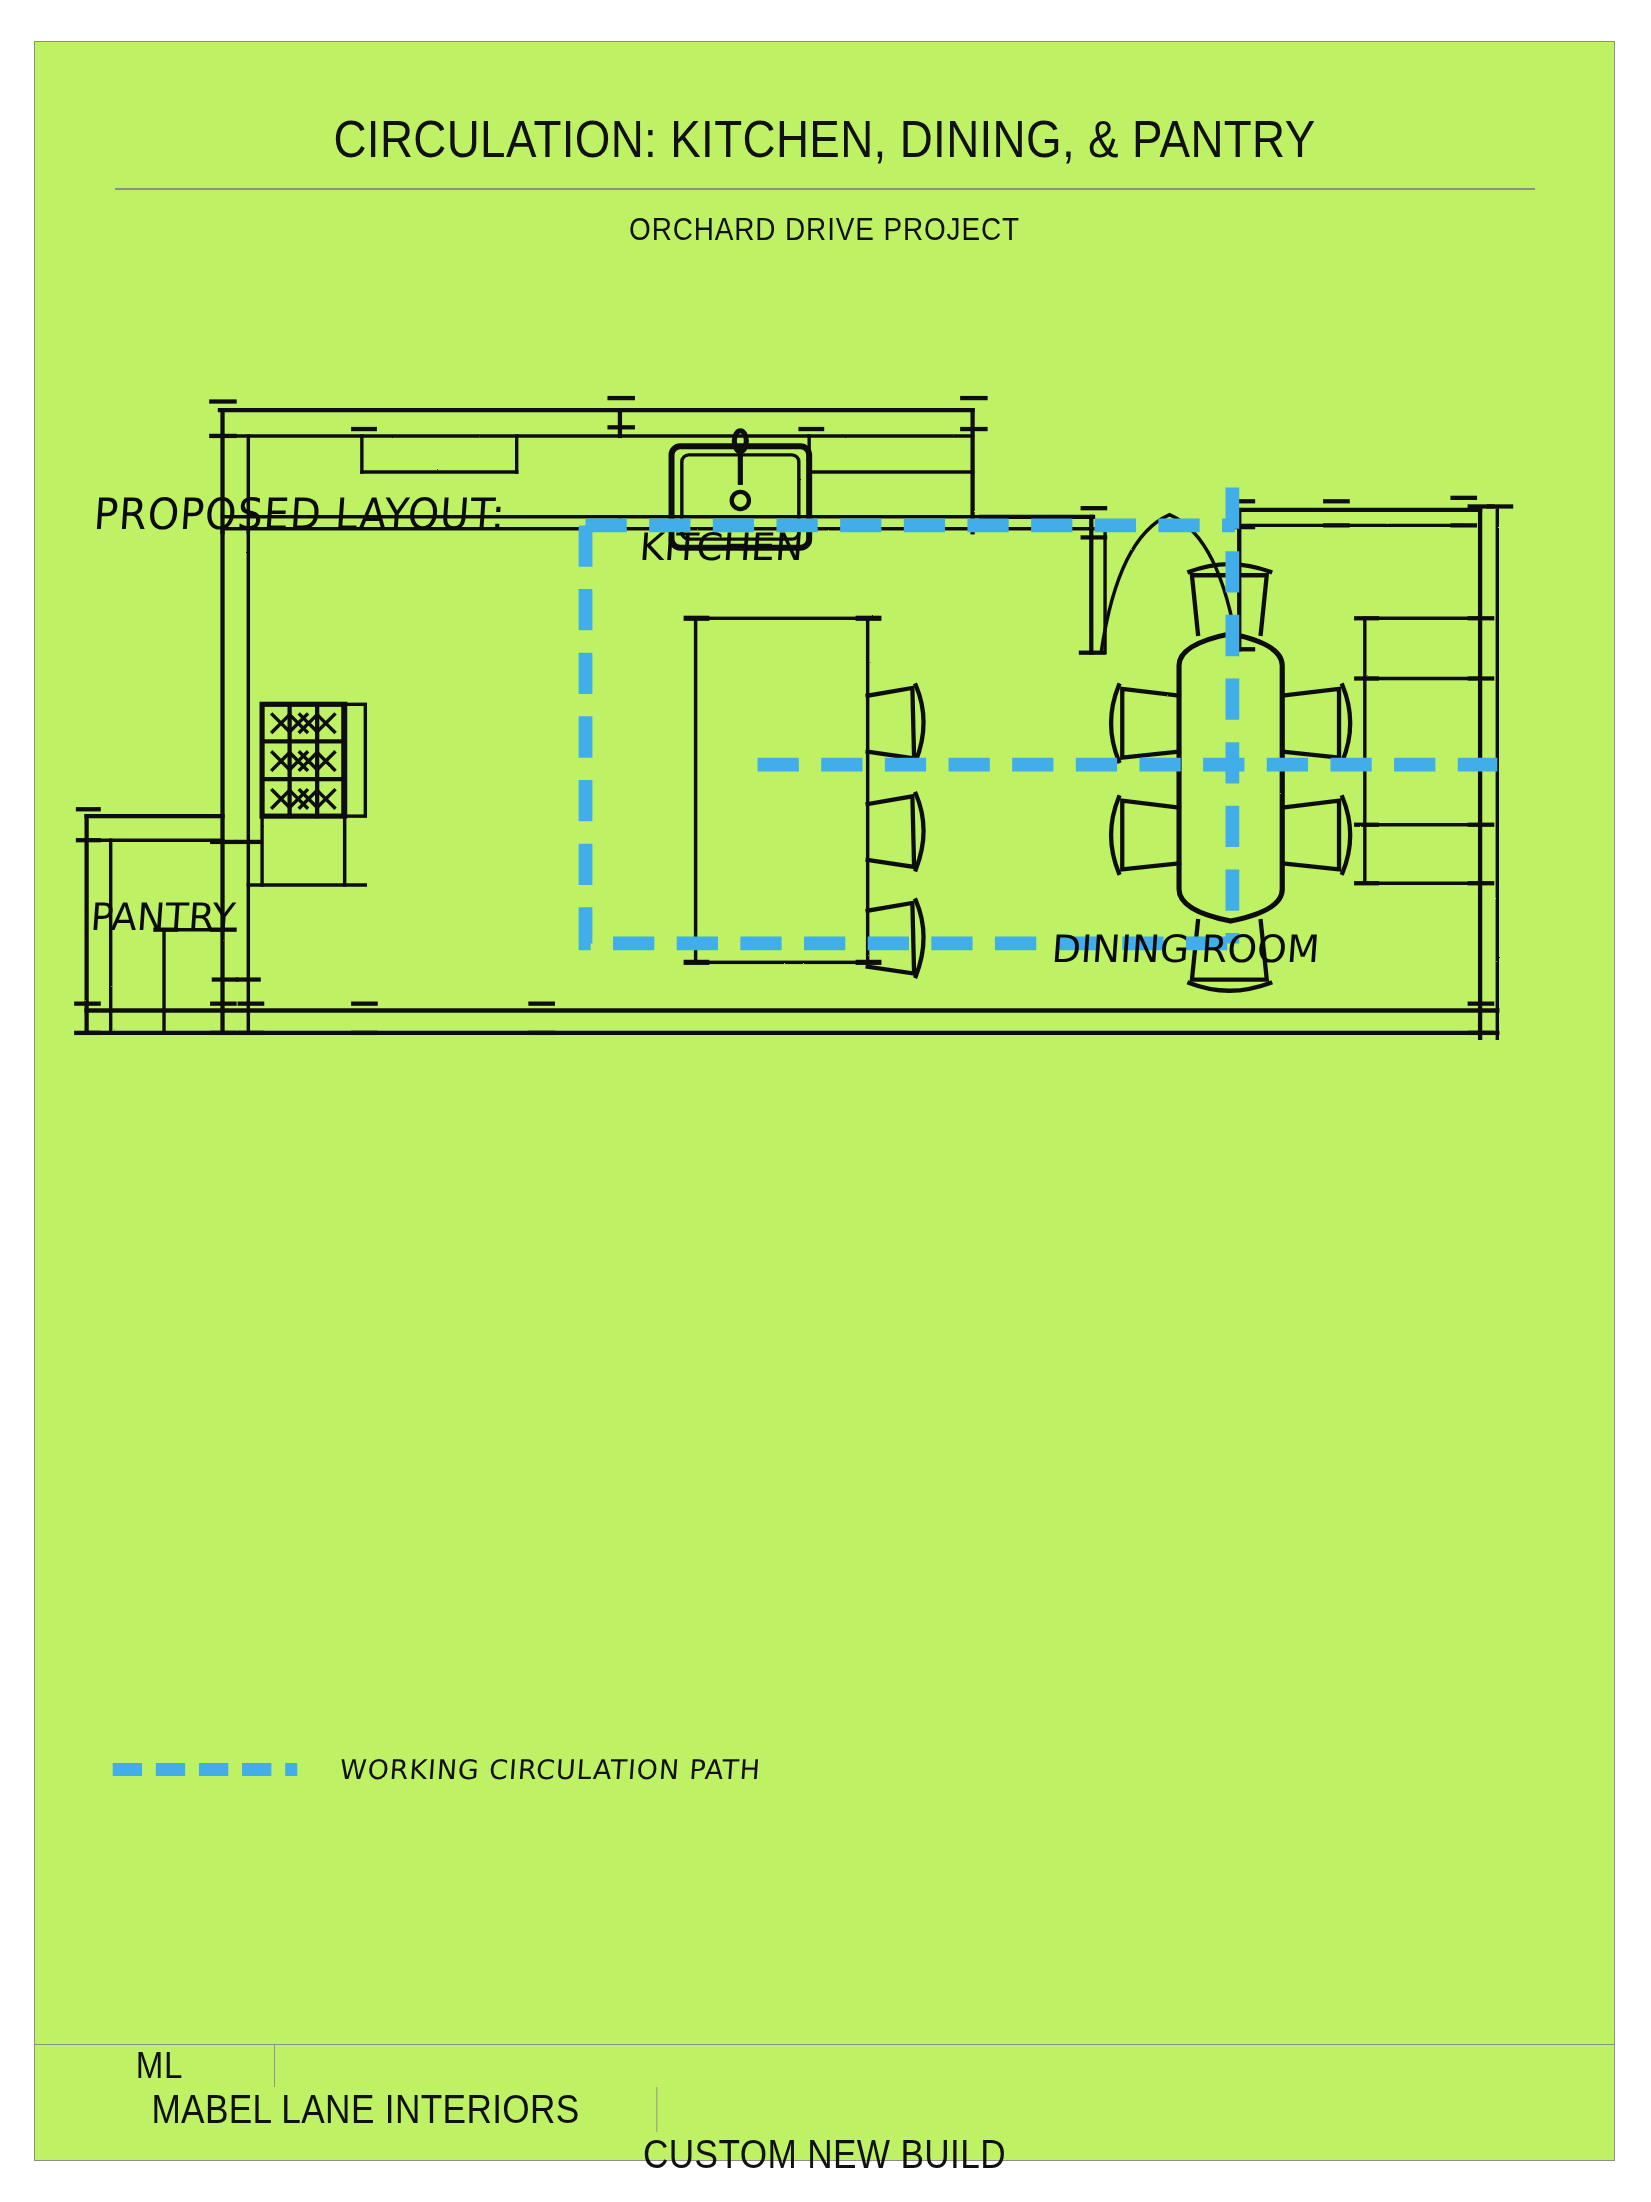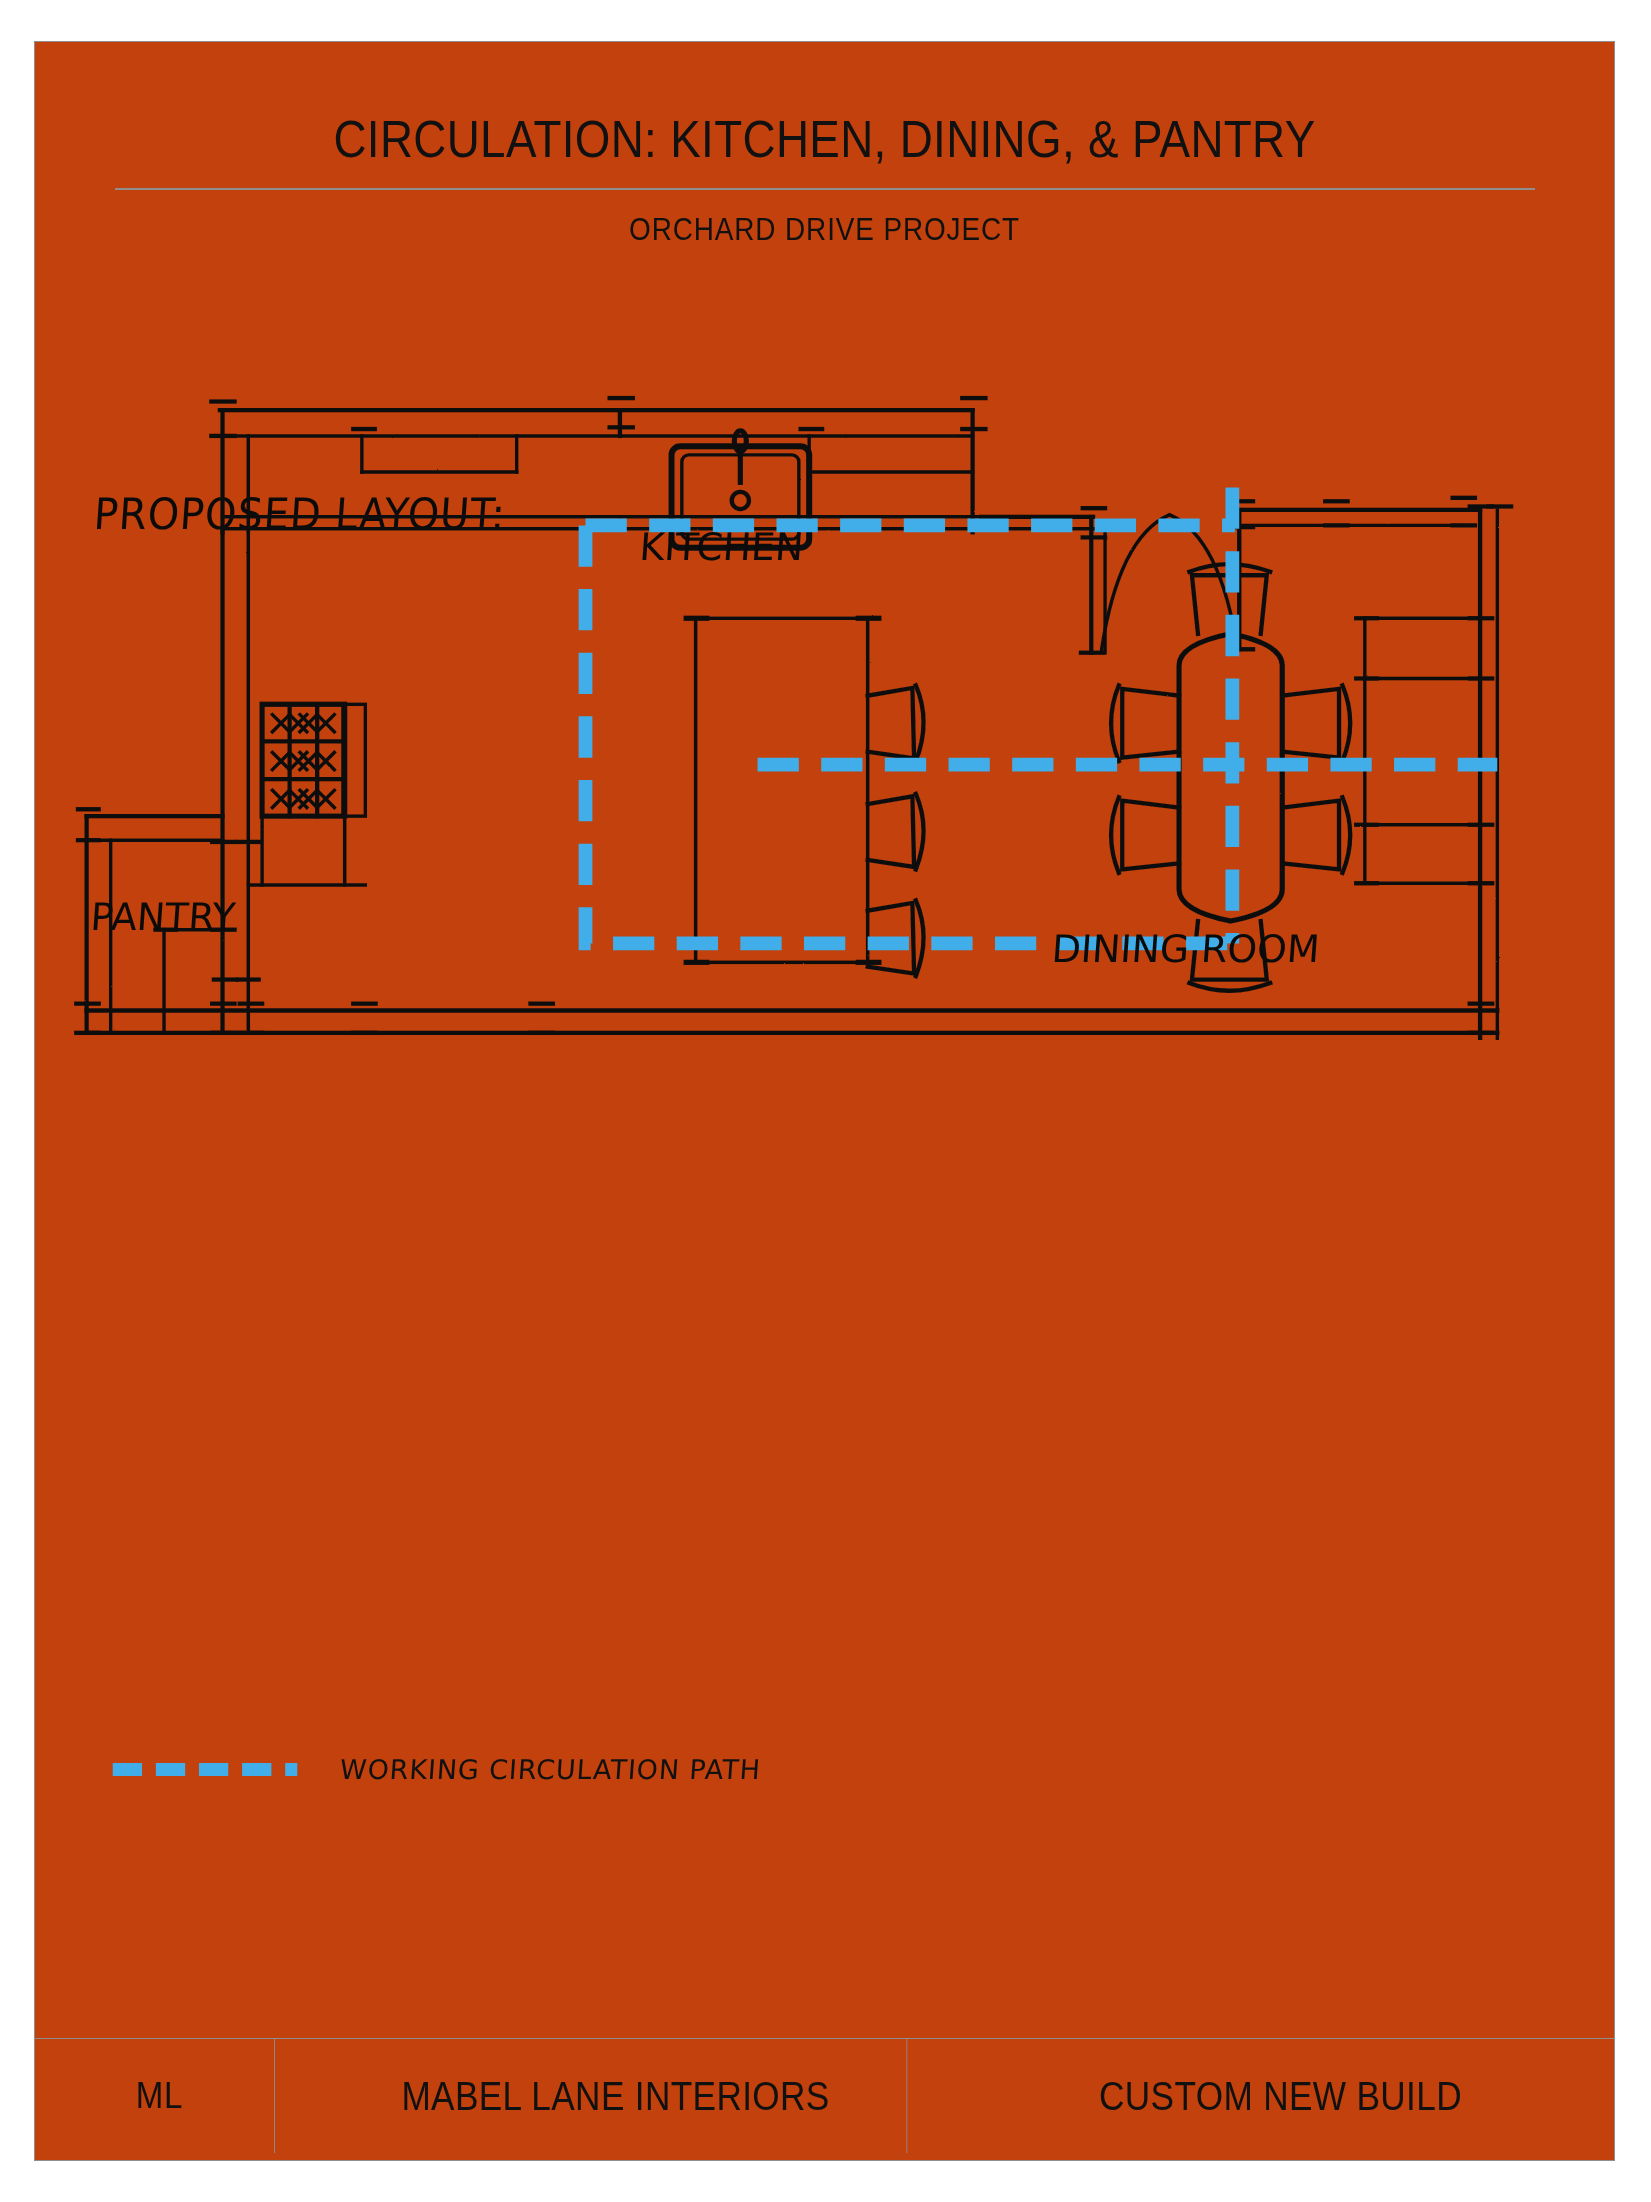--- a/index.html
+++ b/index.html
@@ -17,21 +17,21 @@
 
   
   #sheet {
     position: absolute;
     left: 34px;
     top: 41px;
     width: 1581px;
     height: 2120px;
     border: 1.7px solid #8e8e8e;
     box-sizing: border-box;
-    background: #c2410c;
+    background: #bef264;
   }
 
   
   #title-area {
     position: absolute;
     left: 0;
     top: 67px;
     width: 100%;
     text-align: center;
   }
@@ -99,26 +99,27 @@
     font-size: 27px;
     letter-spacing: 0.9px;
     color: #111;
     transform: skewX(-4deg);
   }
 
   
   #footer {
     position: absolute;
     left: 0;
-    bottom: 7px;
+    bottom: 1px;
     width: 100%;
     height: 115px;
     border-top: 1.7px solid #8e8e8e;
     display: flex;
     box-sizing: border-box;
+    flex-direction: column;
   }
   .footer-cell {
     display: flex;
     align-items: center;
     justify-content: center;
     font-family: "Liberation Sans", sans-serif;
     color: #111;
     box-sizing: border-box;
   }
   #footer-initials {

